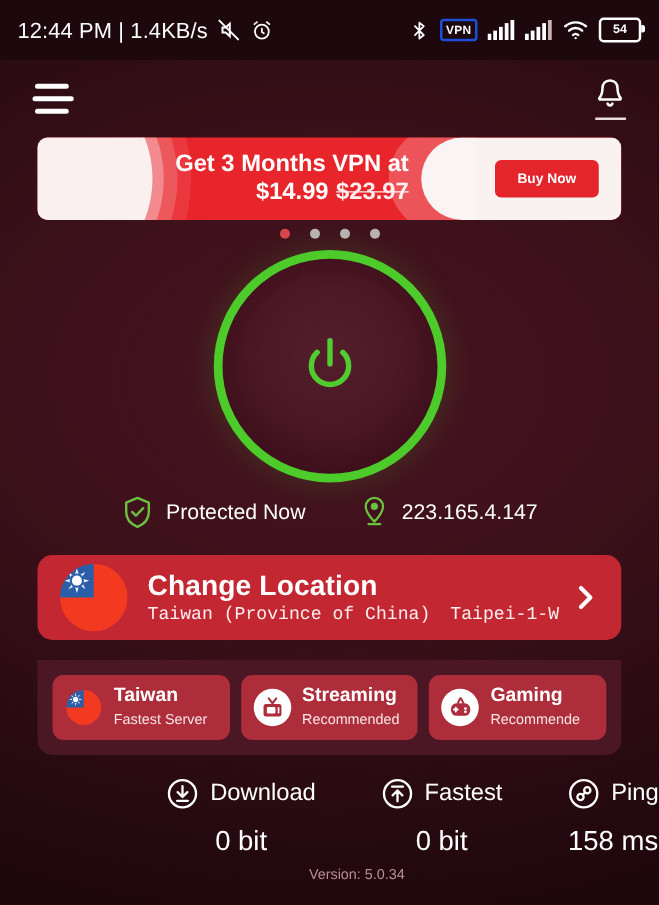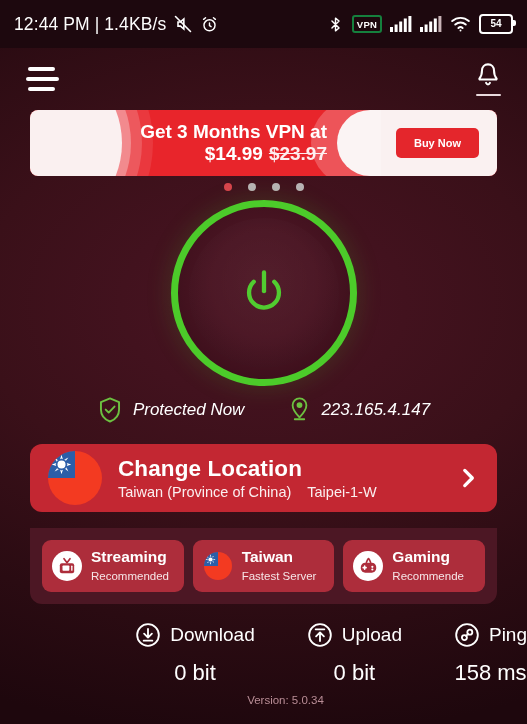--- a/index.html
+++ b/index.html
@@ -45,21 +45,21 @@
     letter-spacing: .1px;
     white-space: nowrap;
   }
   .sb-right {
     display: flex;
     align-items: center;
     gap: 8px;
   }
   .icon-svg { display: block; }
   .vpn-box {
-    border: 2px solid #15803d;
+    border: 2px solid #1d4ed8;
     border-radius: 3px;
     font-size: 9.5px;
     font-weight: 700;
     line-height: 1;
     padding: 2.5px 3px 2px 3px;
     letter-spacing: .2px;
   }
   .batt {
     position: relative;
     width: 30px;
@@ -274,21 +274,20 @@
   
   .status-row {
     position: absolute;
     top: 396px;
     left: 0; right: 0;
     display: flex;
     align-items: flex-start;
     justify-content: center;
     gap: 44px;
     color: #ffffff;
-    font-style: italic;
   }
   .status-item {
     display: flex;
     align-items: center;
     gap: 10px;
     font-size: 17px;
     font-weight: 500;
     white-space: nowrap;
   }
 
@@ -339,20 +338,21 @@
     letter-spacing: .1px;
   }
   .loc-sub {
     display: flex;
     gap: 16px;
     font-size: 14.5px;
     font-weight: 400;
     margin-top: 3px;
     color: #fbeff0;
     white-space: nowrap;
+    font-family: Liberation Mono, monospace;
   }
   .chevron {
     flex: 0 0 auto;
     margin-left: 8px;
   }
 
   
   .chips-panel {
     position: absolute;
     top: 528px;
@@ -596,35 +596,20 @@
           <path d="M10 2.2c-3.6 0-6.4 2.8-6.4 6.3 0 4.6 6.4 11.3 6.4 11.3s6.4-6.7 6.4-11.3c0-3.5-2.8-6.3-6.4-6.3z"></path>
           <circle cx="10" cy="8.4" r="2.7" fill="#6cc040" stroke="none"></circle>
           <path d="M5.6 21.6h8.8"></path>
         </svg>
       </span>
       <span>223.165.4.147</span>
     </div>
   </div>
 
   <div class="chips-panel">
-    <div class="chip">
-      <span class="chip-ico circle">
-        <svg class="icon-svg" width="20" height="20" viewBox="0 0 24 24" fill="none" stroke="#ad2d3b" stroke-width="2" stroke-linecap="round" stroke-linejoin="round">
-          <rect x="3.4" y="8.6" width="17.2" height="12" rx="2.4" fill="#ad2d3b" stroke="none"></rect>
-          <rect x="6.6" y="11.4" width="8.2" height="6.4" rx="1" fill="#ffffff" stroke="none"></rect>
-          <rect x="17" y="11.4" width="1.6" height="6.4" rx=".8" fill="#ffffff" stroke="none"></rect>
-          <path d="M8.4 3.2 12 8M15.6 3.2 12 8"></path>
-        </svg>
-      </span>
-      <span class="chip-txt">
-        <span class="chip-t1">Streaming</span>
-        <span class="chip-t2">Recommended</span>
-      </span>
-    </div>
-
     <div class="chip">
       <span class="chip-ico">
         <span class="mini-flag">
           <span class="canton">
             <svg class="icon-svg" width="11" height="11" viewBox="0 0 24 24">
               <g fill="#ffffff">
                 <circle cx="12" cy="12" r="4.6"></circle>
                 <path d="M12 0.8 13.6 6 12 5.2 10.4 6zM23.2 12 18 13.6 18.8 12 18 10.4zM12 23.2 10.4 18 12 18.8 13.6 18zM0.8 12 6 10.4 5.2 12 6 13.6zM19.9 4.1 16.6 8.4 16.6 6.6 14.8 6.6zM19.9 19.9 15.6 16.6 17.4 16.6 17.4 14.8zM4.1 19.9 7.4 15.6 7.4 17.4 9.2 17.4zM4.1 4.1 8.4 7.4 6.6 7.4 6.6 9.2z"></path>
               </g>
             </svg>
@@ -632,20 +617,35 @@
         </span>
       </span>
       <span class="chip-txt">
         <span class="chip-t1">Taiwan</span>
         <span class="chip-t2">Fastest Server</span>
       </span>
     </div>
 
     <div class="chip">
       <span class="chip-ico circle">
+        <svg class="icon-svg" width="20" height="20" viewBox="0 0 24 24" fill="none" stroke="#ad2d3b" stroke-width="2" stroke-linecap="round" stroke-linejoin="round">
+          <rect x="3.4" y="8.6" width="17.2" height="12" rx="2.4" fill="#ad2d3b" stroke="none"></rect>
+          <rect x="6.6" y="11.4" width="8.2" height="6.4" rx="1" fill="#ffffff" stroke="none"></rect>
+          <rect x="17" y="11.4" width="1.6" height="6.4" rx=".8" fill="#ffffff" stroke="none"></rect>
+          <path d="M8.4 3.2 12 8M15.6 3.2 12 8"></path>
+        </svg>
+      </span>
+      <span class="chip-txt">
+        <span class="chip-t1">Streaming</span>
+        <span class="chip-t2">Recommended</span>
+      </span>
+    </div>
+
+    <div class="chip">
+      <span class="chip-ico circle">
         <svg class="icon-svg" width="21" height="21" viewBox="0 0 24 24" fill="none" stroke="#ad2d3b" stroke-width="1.9" stroke-linecap="round" stroke-linejoin="round">
           <rect x="3.2" y="7.6" width="17.6" height="11.4" rx="5" fill="#ad2d3b" stroke="none"></rect>
           <path d="M7.6 11.6v3.4M5.9 13.3h3.4" stroke="#ffffff" stroke-width="1.8"></path>
           <circle cx="16.4" cy="12.4" r="1.25" fill="#ffffff" stroke="none"></circle>
           <circle cx="16.4" cy="15.4" r="1.25" fill="#ffffff" stroke="none"></circle>
           <path d="M9.6 7.2 11 4.2M14.4 7.2 13 4.2"></path>
           <circle cx="12" cy="3.4" r="1.3" fill="#ad2d3b" stroke="none"></circle>
         </svg>
       </span>
       <span class="chip-txt">
@@ -695,21 +695,21 @@
     </div>
 
     <div class="stat">
       <div class="stat-head">
         <span>
           <svg class="icon-svg" width="26" height="26" viewBox="0 0 24 24" fill="none" stroke="#ffffff" stroke-width="1.7" stroke-linecap="round" stroke-linejoin="round">
             <circle cx="12" cy="12" r="10"></circle>
             <path d="M12 17.6v-8M8.4 13.2 12 9.6l3.6 3.6M8 6.8h8"></path>
           </svg>
         </span>
-        <span class="stat-label">Upload</span>
+        <span class="stat-label">Fastest</span>
       </div>
       <div class="stat-value">0 bit</div>
     </div>
 
     <div class="stat">
       <div class="stat-head">
         <span>
           <svg class="icon-svg" width="26" height="26" viewBox="0 0 24 24" fill="none" stroke="#ffffff" stroke-width="1.7" stroke-linecap="round" stroke-linejoin="round">
             <circle cx="12" cy="12" r="10"></circle>
             <circle cx="9.6" cy="14.4" r="2.3"></circle>

